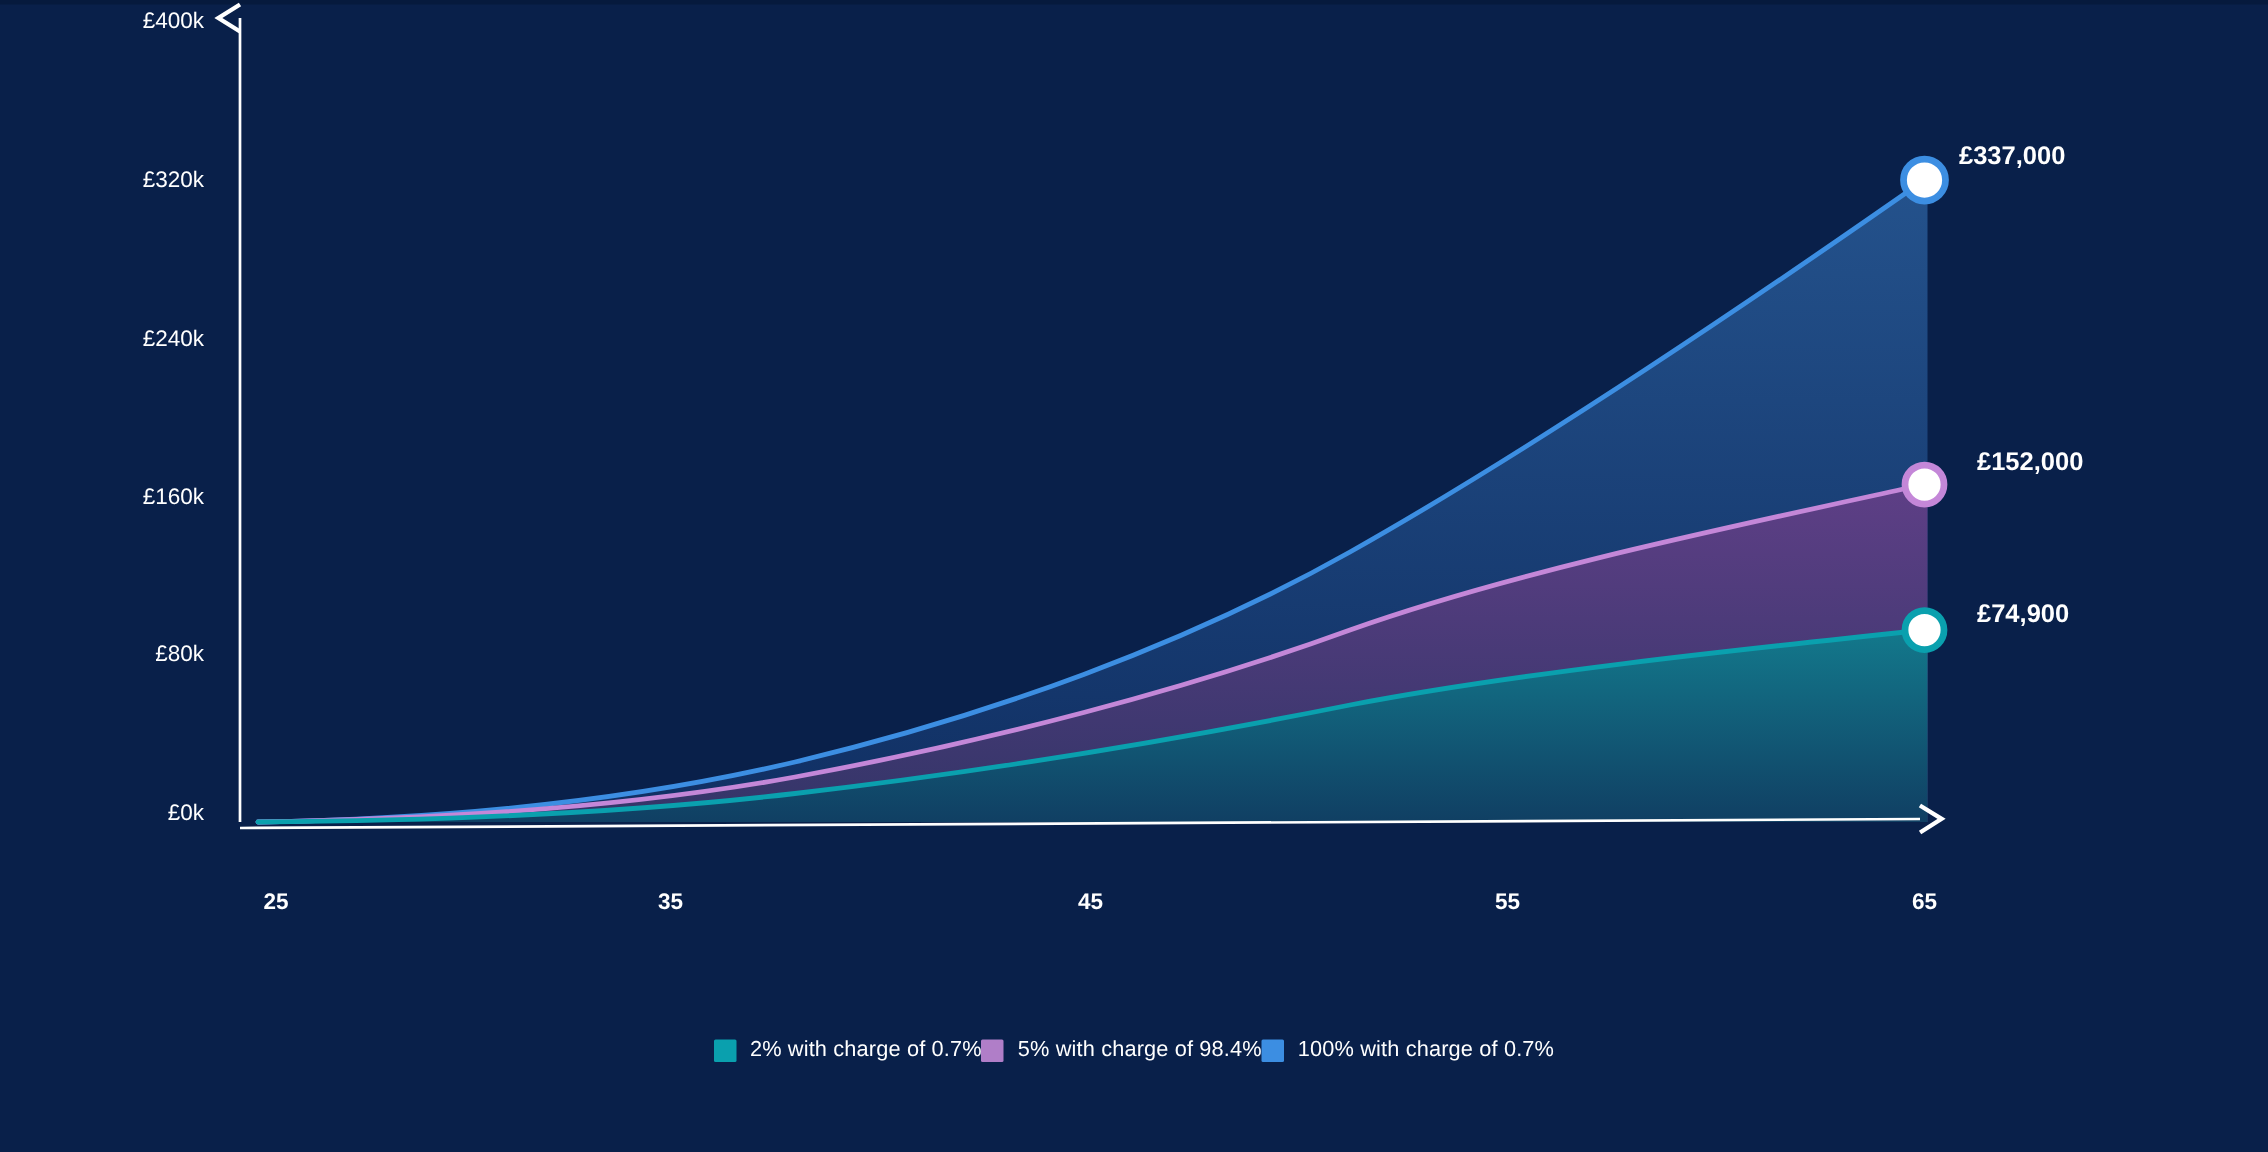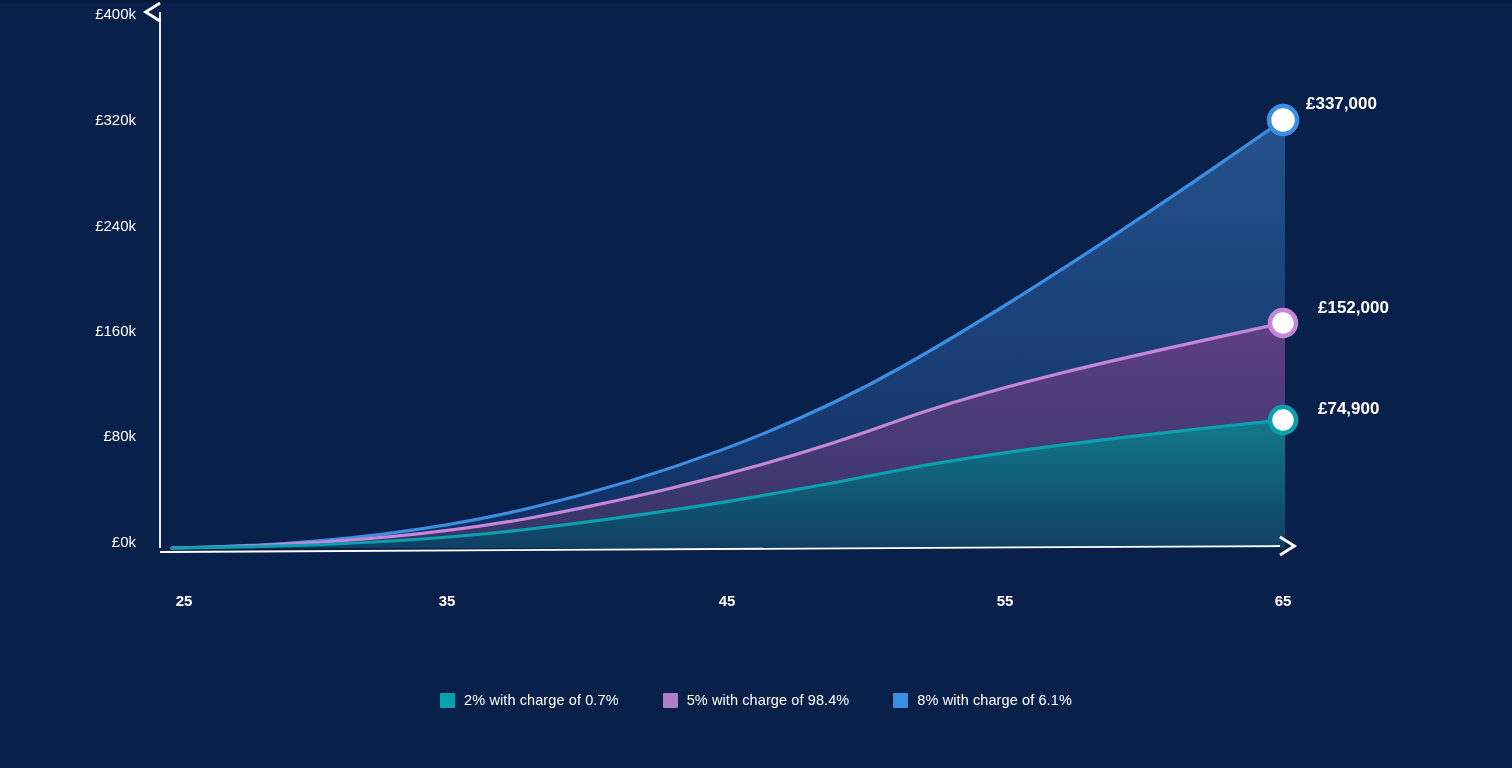--- a/index.html
+++ b/index.html
@@ -55,21 +55,20 @@
     dominant-baseline: middle;
   }
   .legend-wrap {
     position: absolute;
     left: 0;
     top: 692px;
     width: 1512px;
     display: flex;
     justify-content: center;
     align-items: center;
-    gap: 44px;
   }
   .legend-item {
     display: flex;
     align-items: center;
     gap: 9px;
   }
   .legend-swatch {
     width: 15px;
     height: 15px;
     flex: 0 0 auto;
@@ -191,18 +190,18 @@
       <span class="legend-text">2% with charge of 0.7%</span>
     </div>
 
     <div class="legend-item">
       <span class="legend-swatch" style="background:#b07ec8"></span>
       <span class="legend-text">5% with charge of 98.4%</span>
     </div>
 
     <div class="legend-item">
       <span class="legend-swatch" style="background:#3c8ee2"></span>
-      <span class="legend-text">8% with charge of 6.1%</span>
+      <span class="legend-text">100% with charge of 0.7%</span>
     </div>
 
   </div>
 
 </div>
 
 </body></html>

